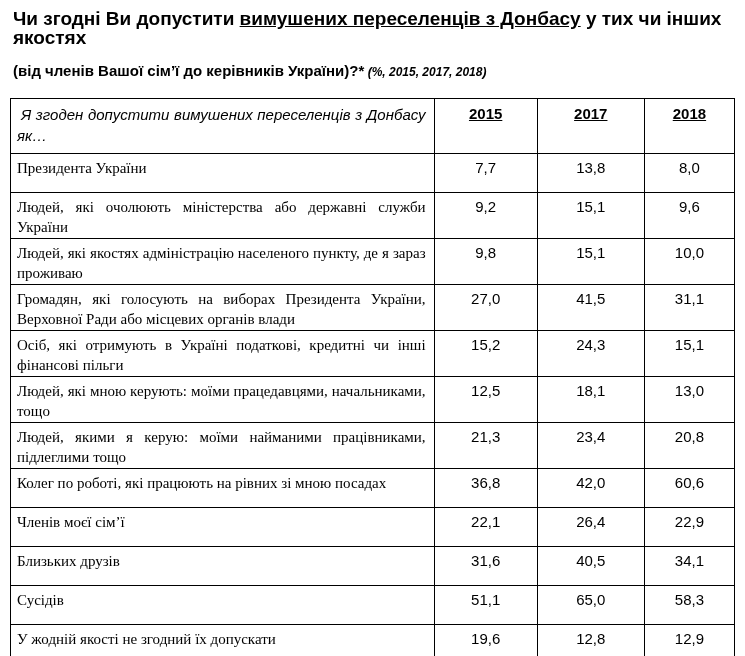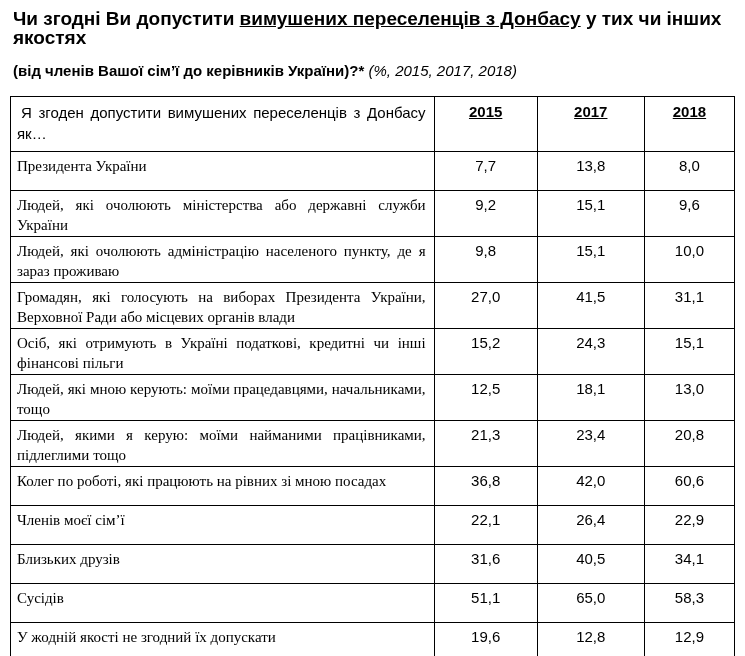--- a/index.html
+++ b/index.html
@@ -17,43 +17,43 @@
     font-size:19px;font-weight:bold;
     line-height:19px;
   }
   .title-line1 .underlined{text-decoration:underline;}
   .title-line2{
     margin:14px 0 0 3px;
     font-size:15px;font-weight:bold;
     line-height:19px;
   }
   .title-line2 .subtitle-italic{
-    font-style:italic;font-weight:normal;
-    font-size:15px;
+    font-style:italic;font-weight:bold;
+    font-size:12px;
   }
 
   
   table.survey{
     margin-top:16px;
     border-collapse:collapse;
     table-layout:fixed;
     width:725px;
   }
   col.c-label{width:423px;}
   col.c-2015{width:103px;}
   col.c-2017{width:107px;}
   col.c-2018{width:90px;}
 
   th,td{
     border:1px solid #000;
     vertical-align:top;
     font-size:15px;
   }
   th.hdr-label{
-    font-weight:normal;
+    font-weight:normal;font-style:italic;
     text-align:justify;
     padding:5px 8px 3px 6px;
     text-indent:4px;
     height:46px;
     line-height:21px;
   }
   th.hdr-year{
     font-weight:bold;text-align:center;
     padding:5px 0 3px 0;
     line-height:19px;
@@ -102,21 +102,21 @@
           <td class="row-val">13,8</td>
           <td class="row-val">8,0</td>
         </tr>
         <tr>
           <td class="row-label">Людей, які очолюють міністерства або державні служби України</td>
           <td class="row-val">9,2</td>
           <td class="row-val">15,1</td>
           <td class="row-val">9,6</td>
         </tr>
         <tr>
-          <td class="row-label">Людей, які очолюють адміністрацію населеного пункту, де я зараз проживаю</td>
+          <td class="row-label">Людей, які якостях адміністрацію населеного пункту, де я зараз проживаю</td>
           <td class="row-val">9,8</td>
           <td class="row-val">15,1</td>
           <td class="row-val">10,0</td>
         </tr>
         <tr>
           <td class="row-label">Громадян, які голосують на виборах Президента України, Верховної Ради або місцевих органів влади</td>
           <td class="row-val">27,0</td>
           <td class="row-val">41,5</td>
           <td class="row-val">31,1</td>
         </tr>

